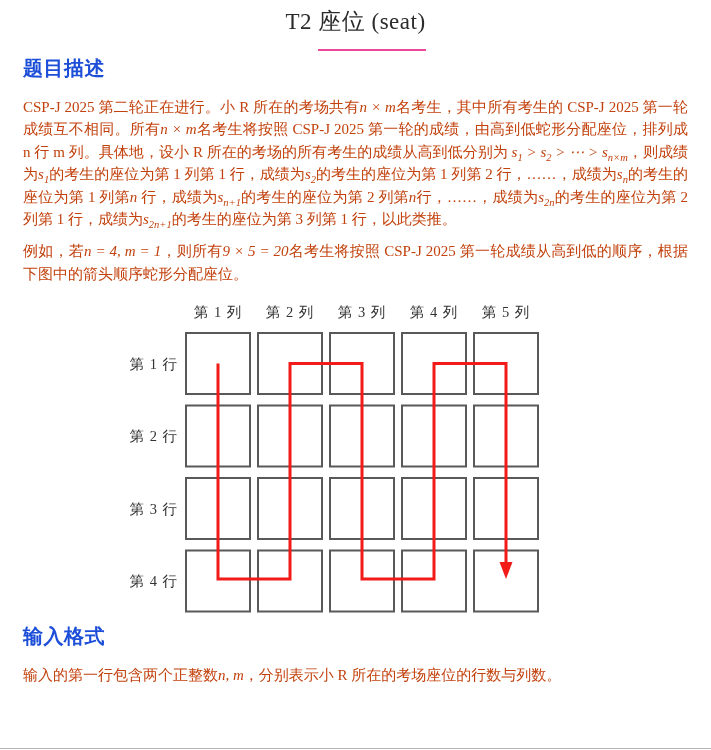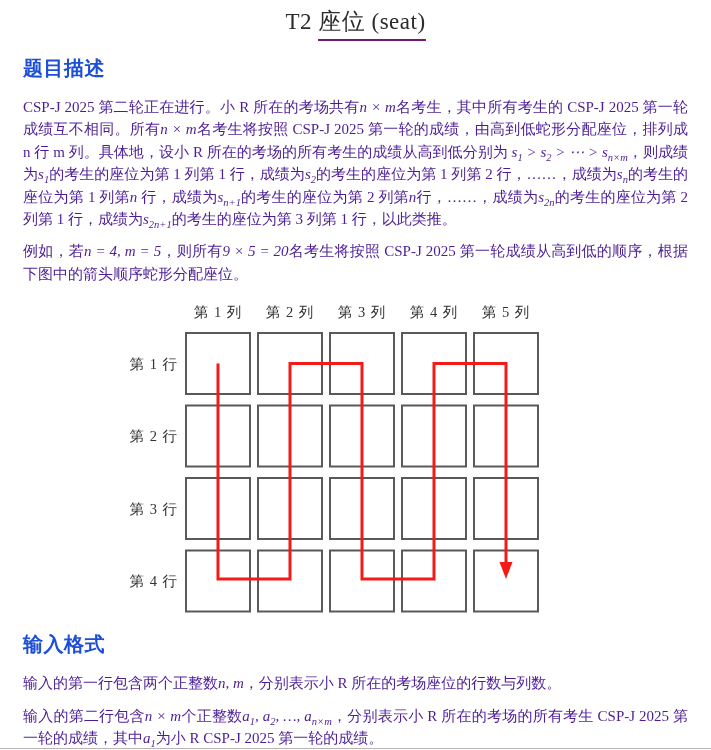--- a/index.html
+++ b/index.html
@@ -6,29 +6,29 @@
   body{
     width:711px;height:750px;overflow:hidden;position:relative;
     font-family:"Liberation Serif",serif;color:#333333;
     -webkit-font-smoothing:antialiased;
   }
   .page{padding:6px 23px 0 23px;}
   h1.title{
     text-align:center;font-size:23px;font-weight:400;color:#2b2b2b;
     margin:0;line-height:31px;letter-spacing:.5px;
   }
-  .title-underline{border-bottom:2px solid #701a75;padding-bottom:5px;}
+  .title-underline{border-bottom:2px solid #ec4899;padding-bottom:15px;}
   h2.sec{
     font-family:"Liberation Sans",sans-serif;font-size:20px;font-weight:700;
     color:#1d4ed8;margin:20px 0 0 0;line-height:22px;letter-spacing:.5px;
   }
-  h2.sec.mt-sm{margin-top:8px;}
+  h2.sec.mt-sm{margin-top:0;}
   p.body{
     font-size:15px;line-height:22.4px;margin:17px 0 0 0;
-    text-align:justify;color:#4c1d95;
+    text-align:justify;color:#c2410c;
   }
   p.body.tight{margin-top:10px;}
   .m{font-family:"Liberation Serif",serif;font-style:italic;}
   .m sub{font-size:10.5px;line-height:0;font-style:italic;}
   svg.diagram{display:block;margin:8px 0 0 77px;}
   .cell{fill:#ffffff;stroke:#595959;stroke-width:2;}
   .grid-label{
     font-family:"Liberation Serif",serif;font-size:14.5px;fill:#333333;
     letter-spacing:1px;
   }
@@ -42,21 +42,21 @@
 <body>
 
 <div class="page">
 
   <h1 class="title"><span>T2 </span><span class="title-underline">座位 (seat)</span></h1>
 
   <h2 class="sec">题目描述</h2>
 
   <p class="body">CSP-J 2025 第二轮正在进行。小 R 所在的考场共有<span class="m">n × m</span>名考生，其中所有考生的 CSP-J 2025 第一轮成绩互不相同。所有<span class="m">n × m</span>名考生将按照 CSP-J 2025 第一轮的成绩，由高到低蛇形分配座位，排列成 n 行 m 列。具体地，设小 R 所在的考场的所有考生的成绩从高到低分别为 <span class="m">s<sub>1</sub></span><span class="m"> &gt; </span><span class="m">s<sub>2</sub></span><span class="m"> &gt; ⋯ &gt; </span><span class="m">s<sub>n×m</sub></span>，则成绩为<span class="m">s<sub>1</sub></span>的考生的座位为第 1 列第 1 行，成绩为<span class="m">s<sub>2</sub></span>的考生的座位为第 1 列第 2 行，……，成绩为<span class="m">s<sub>n</sub></span>的考生的座位为第 1 列第<span class="m">n</span> 行，成绩为<span class="m">s<sub>n+1</sub></span>的考生的座位为第 2 列第<span class="m">n</span>行，……，成绩为<span class="m">s<sub>2n</sub></span>的考生的座位为第 2 列第 1 行，成绩为<span class="m">s<sub>2n+1</sub></span>的考生的座位为第 3 列第 1 行，以此类推。</p>
 
-  <p class="body tight">例如，若<span class="m">n = 4, m = 5</span>，则所有<span class="m">9 × 5 = 20</span>名考生将按照 CSP-J 2025 第一轮成绩从高到低的顺序，根据下图中的箭头顺序蛇形分配座位。</p>
+  <p class="body tight">例如，若<span class="m">n = 4, m = 1</span>，则所有<span class="m">9 × 5 = 20</span>名考生将按照 CSP-J 2025 第一轮成绩从高到低的顺序，根据下图中的箭头顺序蛇形分配座位。</p>
 
   <svg class="diagram" width="460" height="332" viewBox="0 0 460 332">
     <g>
         <rect x="86" y="40" width="64" height="61" class="cell"></rect>
         <rect x="158" y="40" width="64" height="61" class="cell"></rect>
         <rect x="230" y="40" width="64" height="61" class="cell"></rect>
         <rect x="302" y="40" width="64" height="61" class="cell"></rect>
         <rect x="374" y="40" width="64" height="61" class="cell"></rect>
         <rect x="86" y="112.5" width="64" height="61" class="cell"></rect>
         <rect x="158" y="112.5" width="64" height="61" class="cell"></rect>
@@ -88,17 +88,16 @@
         <text x="78" y="293" text-anchor="end" class="grid-label">第 4 行</text>
       </g>
     <path class="snake" d="M118 70.5 V286 H190 V70.5 H262 V286 H334 V70.5 H406 V270" stroke="#f21b17"></path>
     <polygon points="406,286 399.5,269 412.5,269" fill="#f21b17"></polygon>
   </svg>
 
   <h2 class="sec mt-sm">输入格式</h2>
 
   <p class="body">输入的第一行包含两个正整数<span class="m">n, m</span>，分别表示小 R 所在的考场座位的行数与列数。</p>
 
-  <p class="body tight">输入的第二行包含<span class="m">n × m</span>个正整数<span class="m">a<sub>1</sub></span><span class="m">, </span><span class="m">a<sub>2</sub></span><span class="m">, …, </span><span class="m">a<sub>n×m</sub></span>，分别表示小 R 所在的考场的所有考生 CSP-J 2025 第一轮的成绩，其中<span class="m">a<sub>1</sub></span>为小 R CSP-J 2025 第一轮的成绩。</p>
 
 </div>
 
 <div class="bottom-rule"></div>
 
 </body></html>

